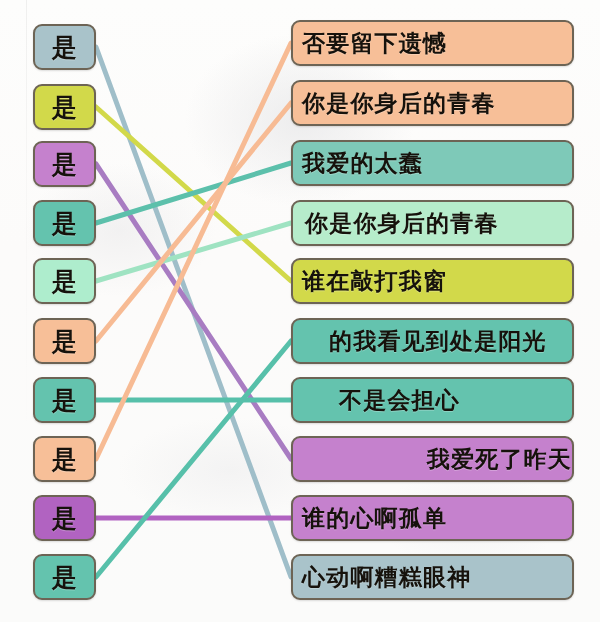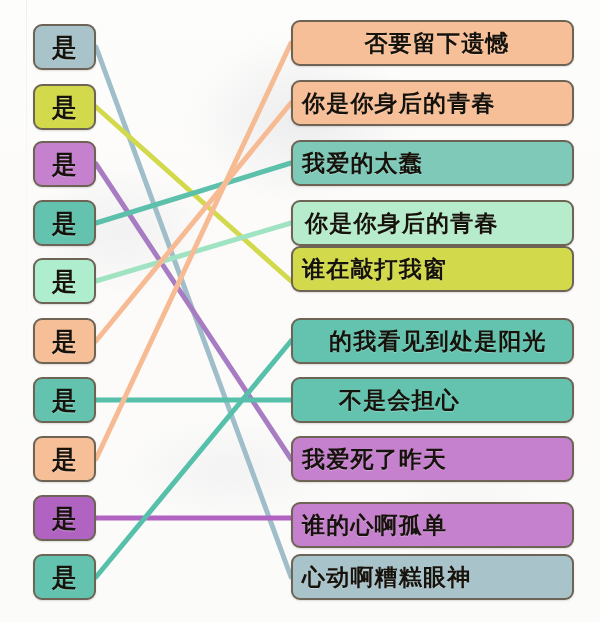--- a/index.html
+++ b/index.html
@@ -111,45 +111,45 @@
         <span class="glyph">是</span>
       </div>
       <div class="chip chip-left" style="top: 495px; background: rgb(177, 99, 193); border-color: rgb(109, 100, 85);">
         <span class="glyph">是</span>
       </div>
       <div class="chip chip-left" style="top: 554px; background: rgb(100, 195, 174); border-color: rgb(109, 100, 85);">
         <span class="glyph">是</span>
       </div>
     </div>
   <div id="right-col" class="col">
-      <div class="chip chip-right" style="top: 20px; background: rgb(247, 191, 152); border-color: rgb(109, 100, 85); justify-content: center;">
+      <div class="chip chip-right" style="top: 20px; background: rgb(247, 191, 152); border-color: rgb(109, 100, 85);">
         <span class="glyph">否要留下遗憾</span>
       </div>
       <div class="chip chip-right" style="top: 80px; background: rgb(247, 191, 152); border-color: rgb(109, 100, 85);">
         <span class="glyph">你是你身后的青春</span>
       </div>
       <div class="chip chip-right" style="top: 140px; background: rgb(126, 201, 184); border-color: rgb(109, 100, 85);">
         <span class="glyph">我爱的太蠢</span>
       </div>
       <div class="chip chip-right" style="top: 200px; background: rgb(182, 236, 203); border-color: rgb(109, 100, 85); padding-left: 12px;">
         <span class="glyph">你是你身后的青春</span>
       </div>
-      <div class="chip chip-right" style="top: 246px; background: rgb(210, 217, 74); border-color: rgb(109, 100, 85); text-align: right;">
+      <div class="chip chip-right" style="top: 258px; background: rgb(210, 217, 74); border-color: rgb(109, 100, 85); text-align: right;">
         <span class="glyph">谁在敲打我窗</span>
       </div>
       <div class="chip chip-right" style="top: 318px; background: rgb(100, 195, 174); border-color: rgb(109, 100, 85); padding-left: 36px;">
         <span class="glyph">的我看见到处是阳光</span>
       </div>
       <div class="chip chip-right" style="top: 377px; background: rgb(100, 195, 174); border-color: rgb(109, 100, 85); padding-left: 46px;">
         <span class="glyph">不是会担心</span>
       </div>
-      <div class="chip chip-right" style="top: 436px; background: rgb(197, 129, 205); border-color: rgb(109, 100, 85);">
+      <div class="chip chip-right" style="top: 436px; background: rgb(197, 129, 205); border-color: rgb(109, 100, 85); justify-content: flex-end;">
         <span class="glyph">我爱死了昨天</span>
       </div>
-      <div class="chip chip-right" style="top: 495px; background: rgb(197, 129, 205); border-color: rgb(109, 100, 85); margin-top: 7px;">
+      <div class="chip chip-right" style="top: 495px; background: rgb(197, 129, 205); border-color: rgb(109, 100, 85);">
         <span class="glyph">谁的心啊孤单</span>
       </div>
       <div class="chip chip-right" style="top: 554px; background: rgb(169, 195, 202); border-color: rgb(109, 100, 85); text-align: center;">
         <span class="glyph">心动啊糟糕眼神</span>
       </div>
     </div>
 
 </div>
 
 </body></html>

